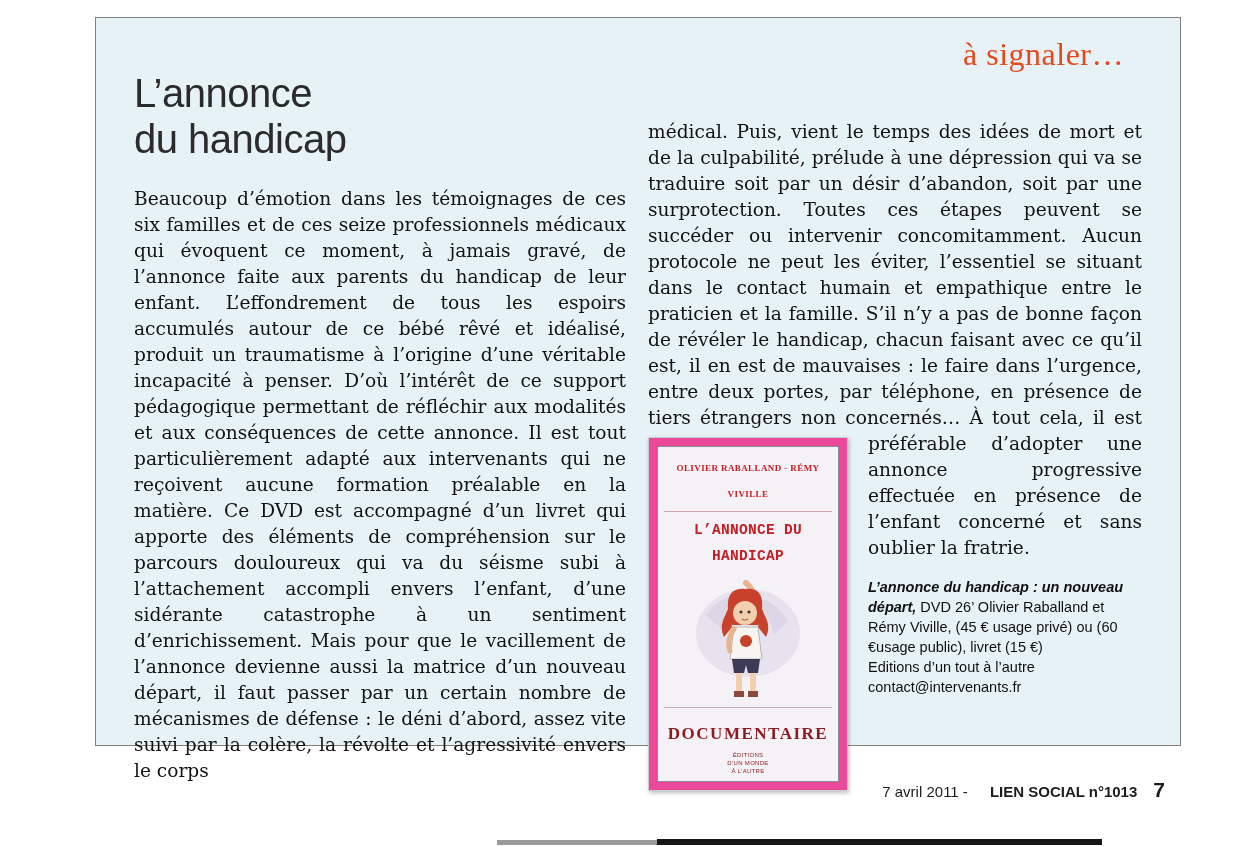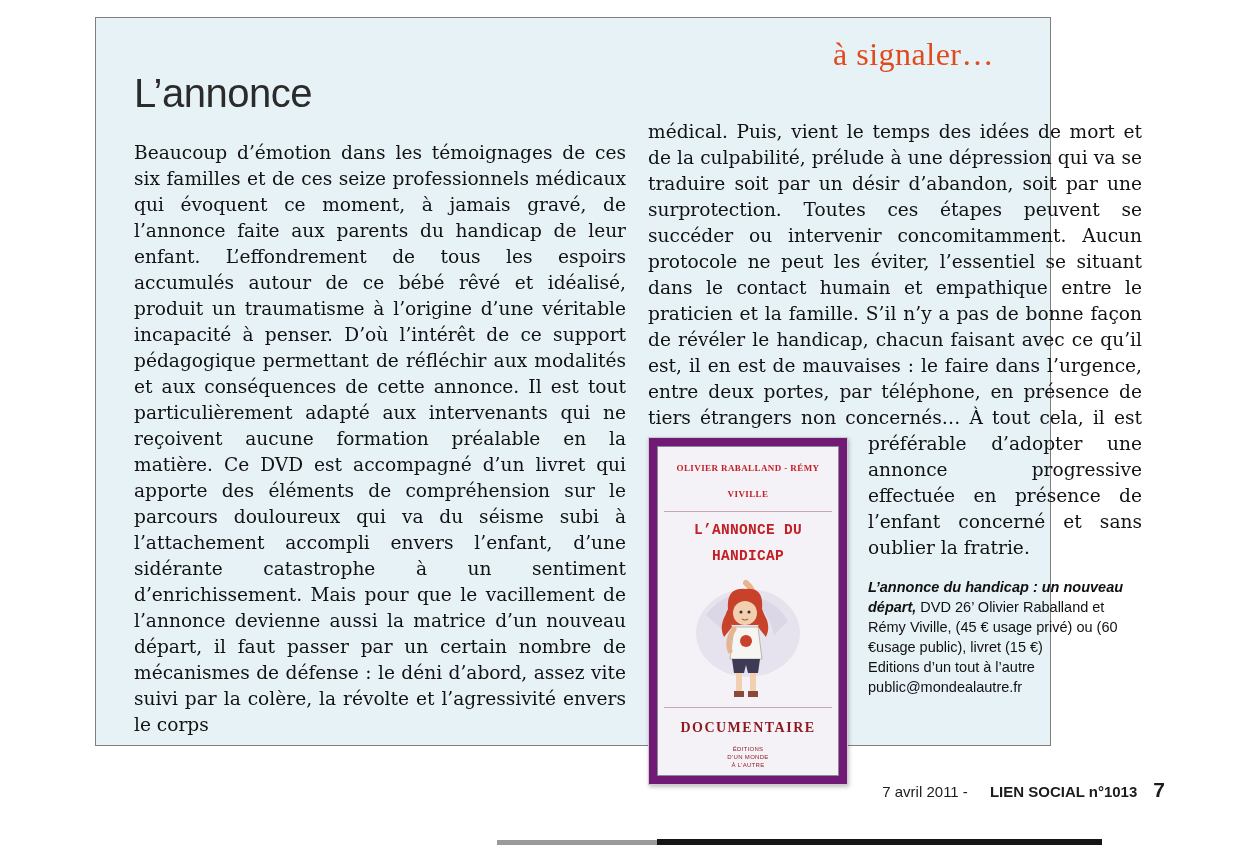--- a/index.html
+++ b/index.html
@@ -1,41 +1,41 @@
 <!DOCTYPE html>
 <html><head>
 <meta charset="utf-8">
 <style>
   html,body{margin:0;padding:0;}
   body{
     width:1241px;height:846px;position:relative;background:#ffffff;
     font-family:"DejaVu Serif", serif;color:#151515;overflow:hidden;
   }
   .page-panel{
-    position:absolute;left:95px;top:17px;width:956px;height:729px;
+    position:absolute;left:95px;top:17px;width:1086px;height:729px;
     background:#e7f2f7;border:1px solid #7f7f7f;box-sizing:border-box;
   }
   .signal-label{
     position:absolute;right:56px;top:18px;
     font-family:"Liberation Serif", serif;
     font-size:32px;font-weight:500;letter-spacing:0.5px;color:#e2491b;
   }
   .col-left{position:absolute;left:38px;top:52px;width:492px;}
   .col-right{position:absolute;left:552px;top:101px;width:494px;}
   .article-title{
     font-family:"Liberation Sans", sans-serif;
     font-size:40px;line-height:1.15;color:#2b2b2b;font-weight:400;
     letter-spacing:-0.5px;margin:0 0 24px 0;
   }
   .body-text{
     font-size:18.6px;line-height:26px;text-align:justify;color:#121212;
   }
   .dvd-float{
     float:left;width:200px;margin:6px 20px 6px 0;
-    background:#701a75;border:1px solid #cccccc;
+    background:#ec4899;border:1px solid #cccccc;
     box-shadow:1px 2px 4px rgba(0,0,0,0.25);
     padding:8px;box-sizing:border-box;
   }
   .dvd-cover{
     border:1px solid #8a8a99;background:#f4f2f7;
     padding:8px 6px 6px 6px;text-align:center;box-sizing:border-box;
   }
   .dvd-authors{
     font-family:"Liberation Serif", serif;font-size:9px;font-weight:bold;
     color:#c22027;letter-spacing:0.4px;text-transform:uppercase;
@@ -44,23 +44,23 @@
   .dvd-title{
     font-family:Liberation Mono, monospace;font-size:14.5px;font-weight:bold;
     color:#c22027;letter-spacing:0.3px;
   }
   .dvd-subtitle{
     font-family:"Liberation Serif", serif;font-size:11.5px;font-weight:bold;
     font-style:italic;color:#c22027;margin-top:2px;
   }
   .dvd-art{margin:6px auto 4px auto;display:block;}
   .dvd-genre{
-    font-family:"Liberation Serif", serif;font-size:14px;font-weight:bold;
+    font-family:"Liberation Serif", serif;font-size:17px;font-weight:bold;
     color:#8c1a1f;letter-spacing:1.5px;border-top:1px solid #c9a9ad;
-    padding-top:7px;margin-top:2px;
+    padding-top:13px;margin-top:2px;
   }
   .dvd-publisher{
     font-family:"Liberation Sans", sans-serif;font-size:6px;color:#8c1a1f;
     margin-top:5px;letter-spacing:0.3px;line-height:1.3;white-space:pre-line;
   }
   .dvd-caption{
     font-family:"Liberation Sans", sans-serif;
     font-size:14.5px;line-height:20px;color:#111;margin-top:16px;
     text-align:left;
   }
@@ -76,21 +76,21 @@
   .scan-artifact-black{position:absolute;left:657px;top:839px;width:445px;height:6px;background:#161616;}
 </style>
 </head>
 <body>
 
 <div class="page-panel">
 
   <div class="signal-label">à signaler…</div>
 
   <div class="col-left">
-    <h1 class="article-title"><span>L’annonce</span><br></h1>
+    <h1 class="article-title"><span>L’annonce</span><br><span>du handicap</span></h1>
     <div class="body-text">Beaucoup d’émotion dans les témoignages de ces six familles et de ces seize professionnels médicaux qui évoquent ce moment, à jamais gravé, de l’annonce faite aux parents du handicap de leur enfant. L’effondrement de tous les espoirs accumulés autour de ce bébé rêvé et idéalisé, produit un traumatisme à l’origine d’une véritable incapacité à penser. D’où l’intérêt de ce support pédagogique permettant de réfléchir aux modalités et aux conséquences de cette annonce. Il est tout particulièrement adapté aux intervenants qui ne reçoivent aucune formation préalable en la matière. Ce DVD est accompagné d’un livret qui apporte des éléments de compréhension sur le parcours douloureux qui va du séisme subi à l’attachement accompli envers l’enfant, d’une sidérante catastrophe à un sentiment d’enrichissement. Mais pour que le vacillement de l’annonce devienne aussi la matrice d’un nouveau départ, il faut passer par un certain nombre de mécanismes de défense : le déni d’abord, assez vite suivi par la colère, la révolte et l’agressivité envers le corps</div>
   </div>
 
   <div class="col-right">
     <div class="body-text">
       <span>médical. Puis, vient le temps des idées de mort et de la culpabilité, prélude à une dépression qui va se traduire soit par un désir d’abandon, soit par une surprotection. Toutes ces étapes peuvent se succéder ou intervenir concomitamment. Aucun protocole ne peut les éviter, l’essentiel se situant dans le contact humain et empathique entre le praticien et la famille. S’il n’y a pas de bonne façon de révéler le handicap, chacun faisant avec ce qu’il est, il en est de mauvaises : le faire dans l’urgence, entre deux portes, par téléphone, en présence de tiers étrangers non concernés… À tout</span>
 
       <div class="dvd-float">
         <div class="dvd-cover">
           <div class="dvd-authors">Olivier Raballand - Rémy Viville</div>
@@ -131,21 +131,21 @@
 D’UN MONDE
 À L’AUTRE</div>
         </div>
       </div>
 
       <span>cela, il est préférable d’adopter une annonce progressive effectuée en présence de l’enfant concerné et sans oublier la fratrie.</span>
 
       <div class="dvd-caption">
         <span class="caption-title">L’annonce du handicap : un nouveau départ,</span><span> DVD 26’ Olivier Raballand et Rémy Viville, (45 € usage privé) ou (60 €usage public), livret (15 €)</span><br>
         <span>Editions d’un tout à l’autre</span><br>
-        <span>public@mondealautre.fr</span>
+        <span>contact@intervenants.fr</span>
       </div>
     </div>
   </div>
 
 </div>
 
 <div class="page-footer">
   <span>7 avril 2011 -</span>
   <span class="footer-journal">LIEN SOCIAL n°1013</span>
   <span class="footer-page">7</span>

